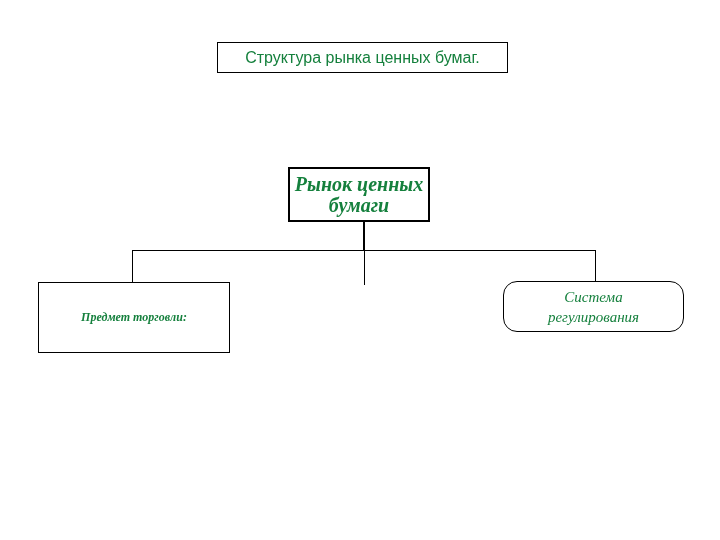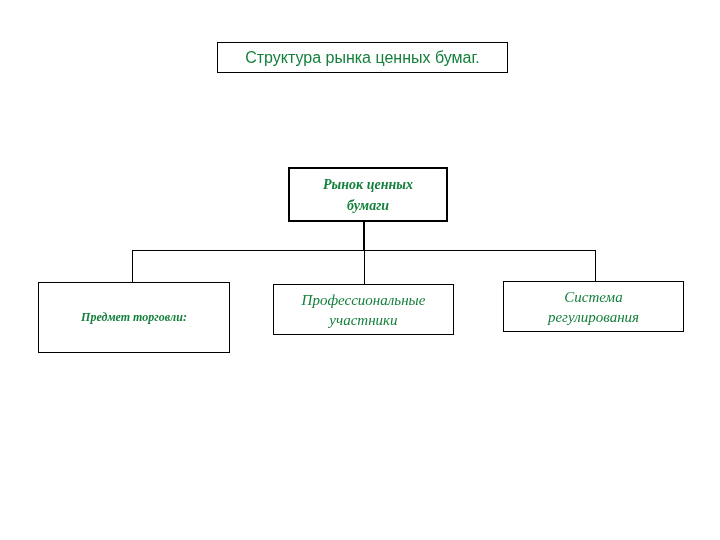--- a/index.html
+++ b/index.html
@@ -33,26 +33,26 @@
     width: 291px;
     height: 31px;
     font-family: "Liberation Sans", sans-serif;
     font-size: 16px;
     font-style: normal;
     font-weight: normal;
   }
   .root-box {
     left: 288px;
     top: 167px;
-    width: 160px;
+    width: 142px;
     height: 55px;
     border-width: 2px;
     font-style: italic;
     font-weight: bold;
-    font-size: 14px;
+    font-size: 20px;
     line-height: 21px;
   }
   .child-box-1 {
     left: 38px;
     top: 282px;
     width: 192px;
     height: 71px;
     font-style: italic;
     font-weight: bold;
     font-size: 12px;
@@ -70,20 +70,21 @@
   }
   .child-box-3 {
     left: 503px;
     top: 281px;
     width: 181px;
     height: 51px;
     font-style: italic;
     font-weight: normal;
     font-size: 15px;
     line-height: 20px;
+    border-radius: 14px;
   }
   .connector {
     position: absolute;
     background: #000000;
   }
   .stub-root {
     left: 363px;
     top: 222px;
     width: 2px;
     height: 29px;
@@ -134,23 +135,19 @@
   <div class="connector stub-root"></div>
   <div class="connector hbar"></div>
   <div class="connector drop-left"></div>
   <div class="connector drop-middle"></div>
   <div class="connector drop-right"></div>
 
   <div class="box child-box-1">
     <span class="line">Предмет торговли:</span>
   </div>
 
-  <div class="box child-box-2">
-    <span class="line">Профессиональные</span>
-    <span class="line">участники</span>
-  </div>
 
   <div class="box child-box-3">
     <span class="line">Система</span>
     <span class="line">регулирования</span>
   </div>
 
 </div>
 
 </body></html>

